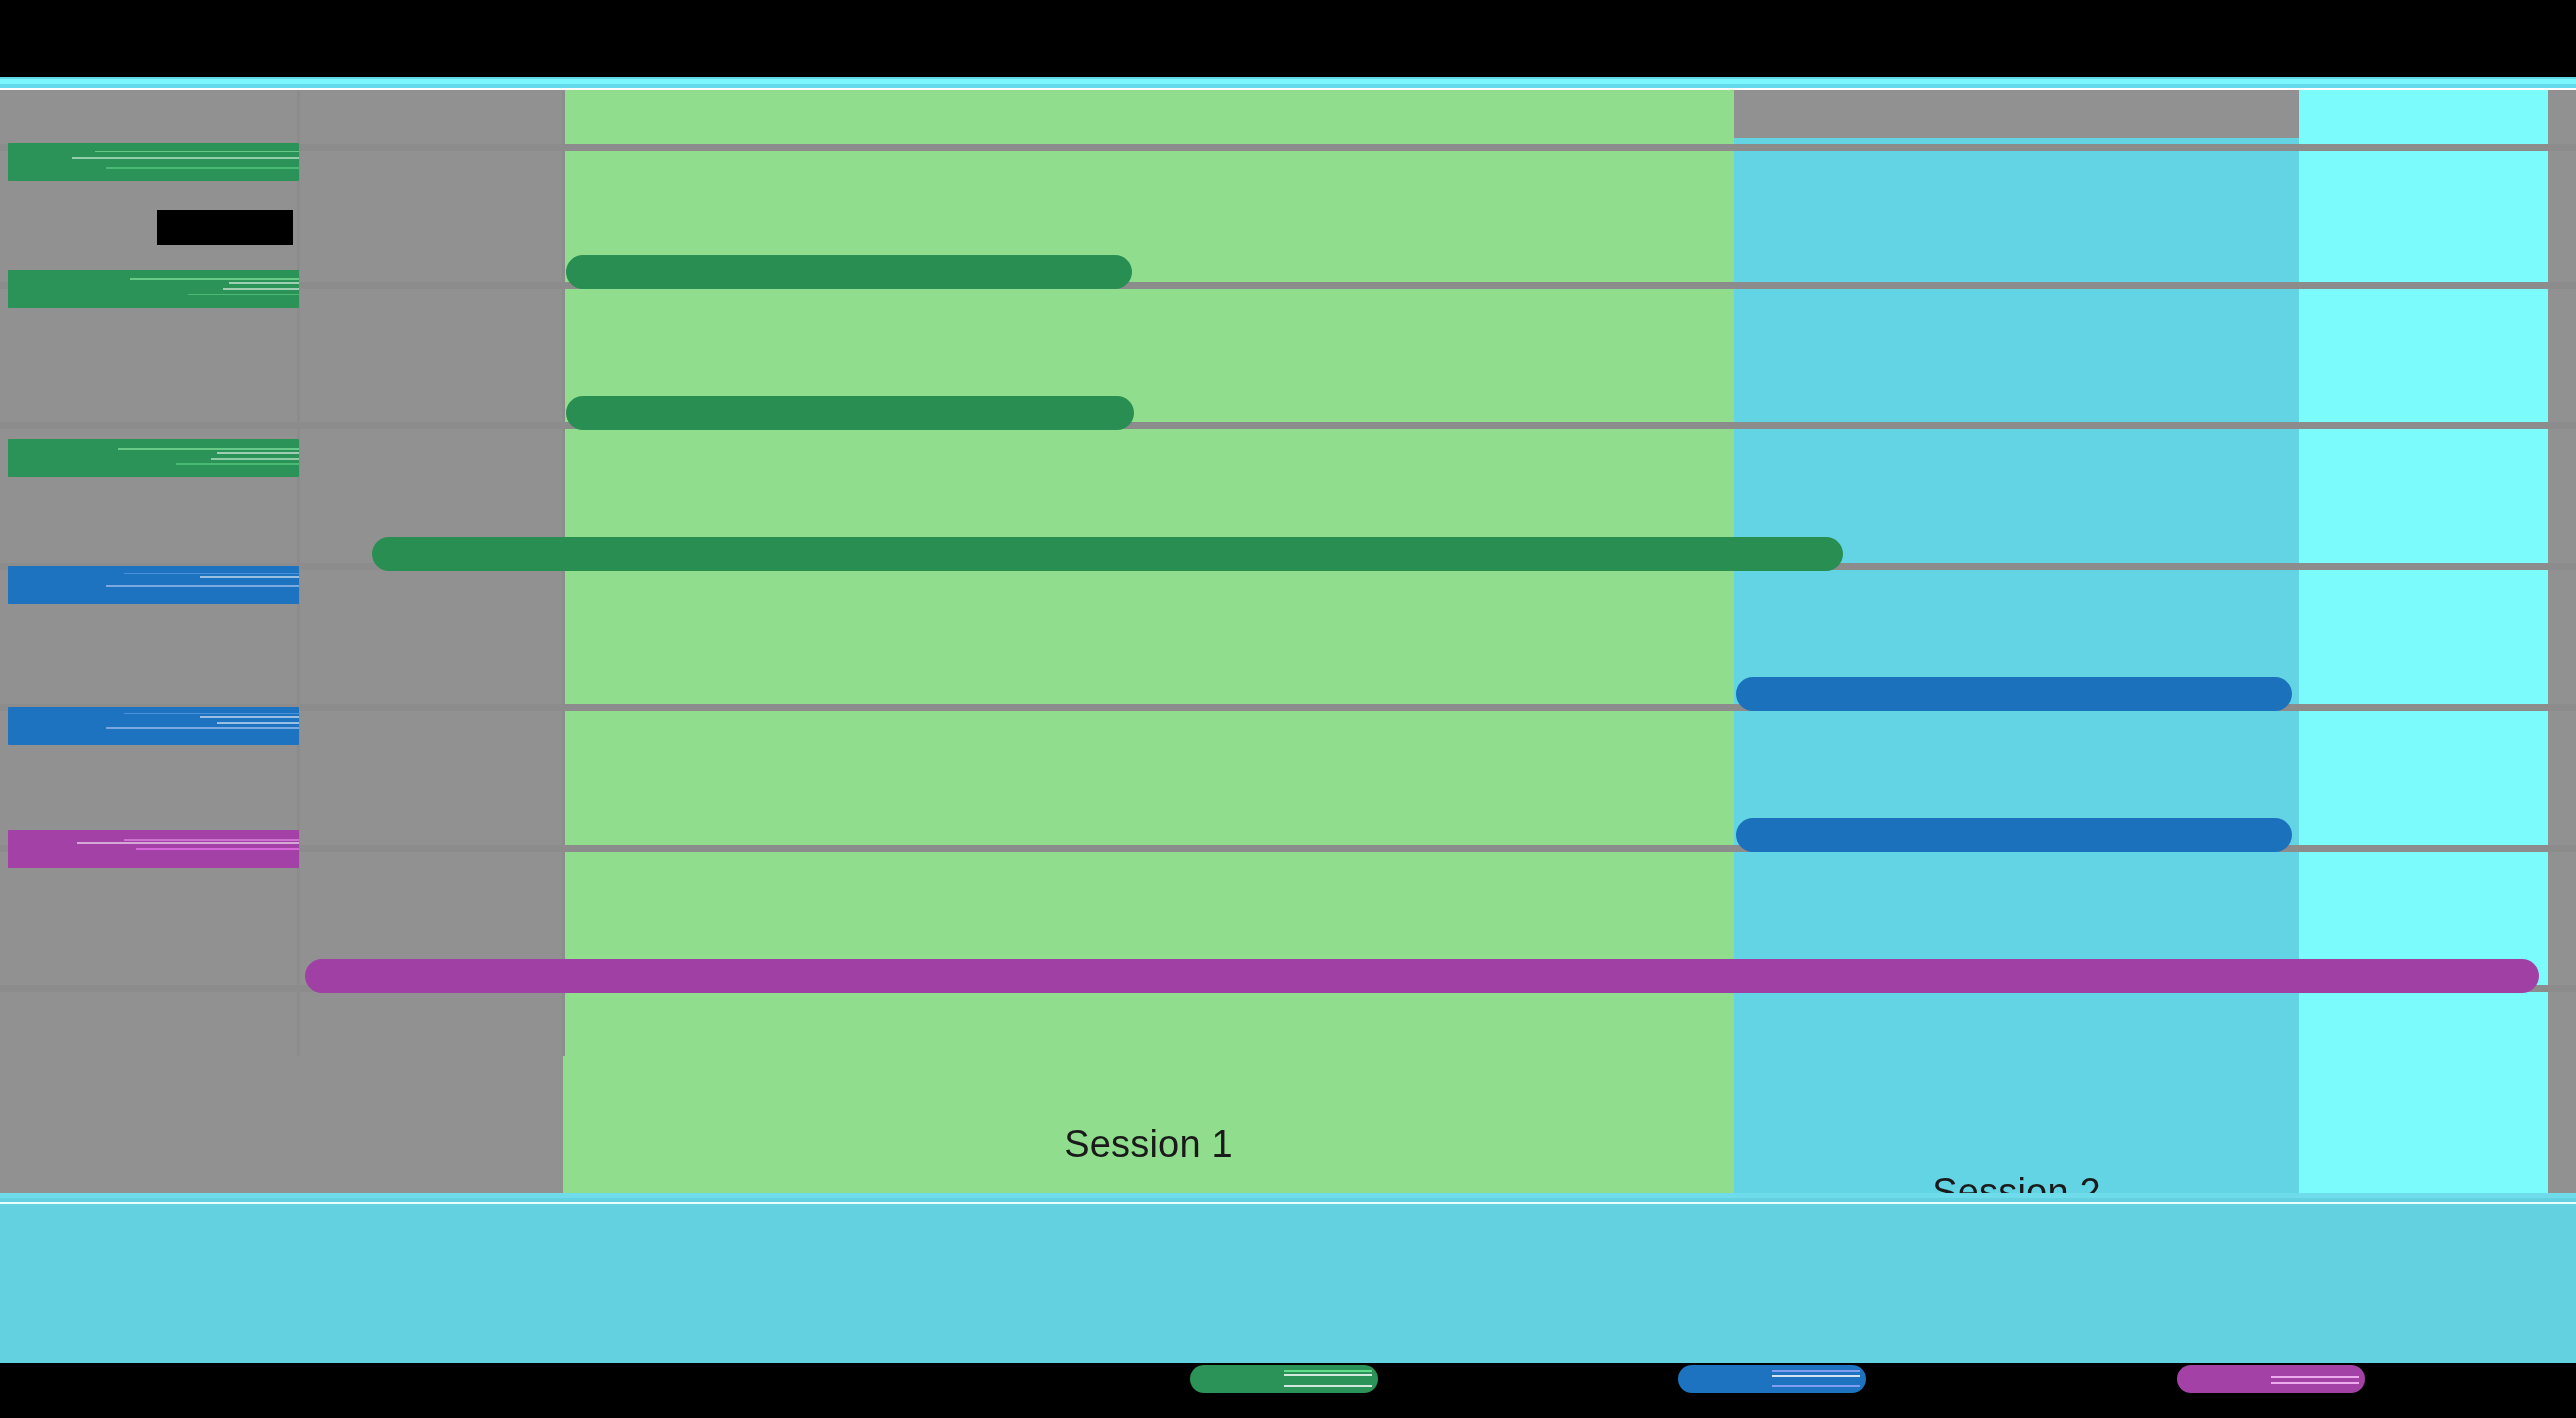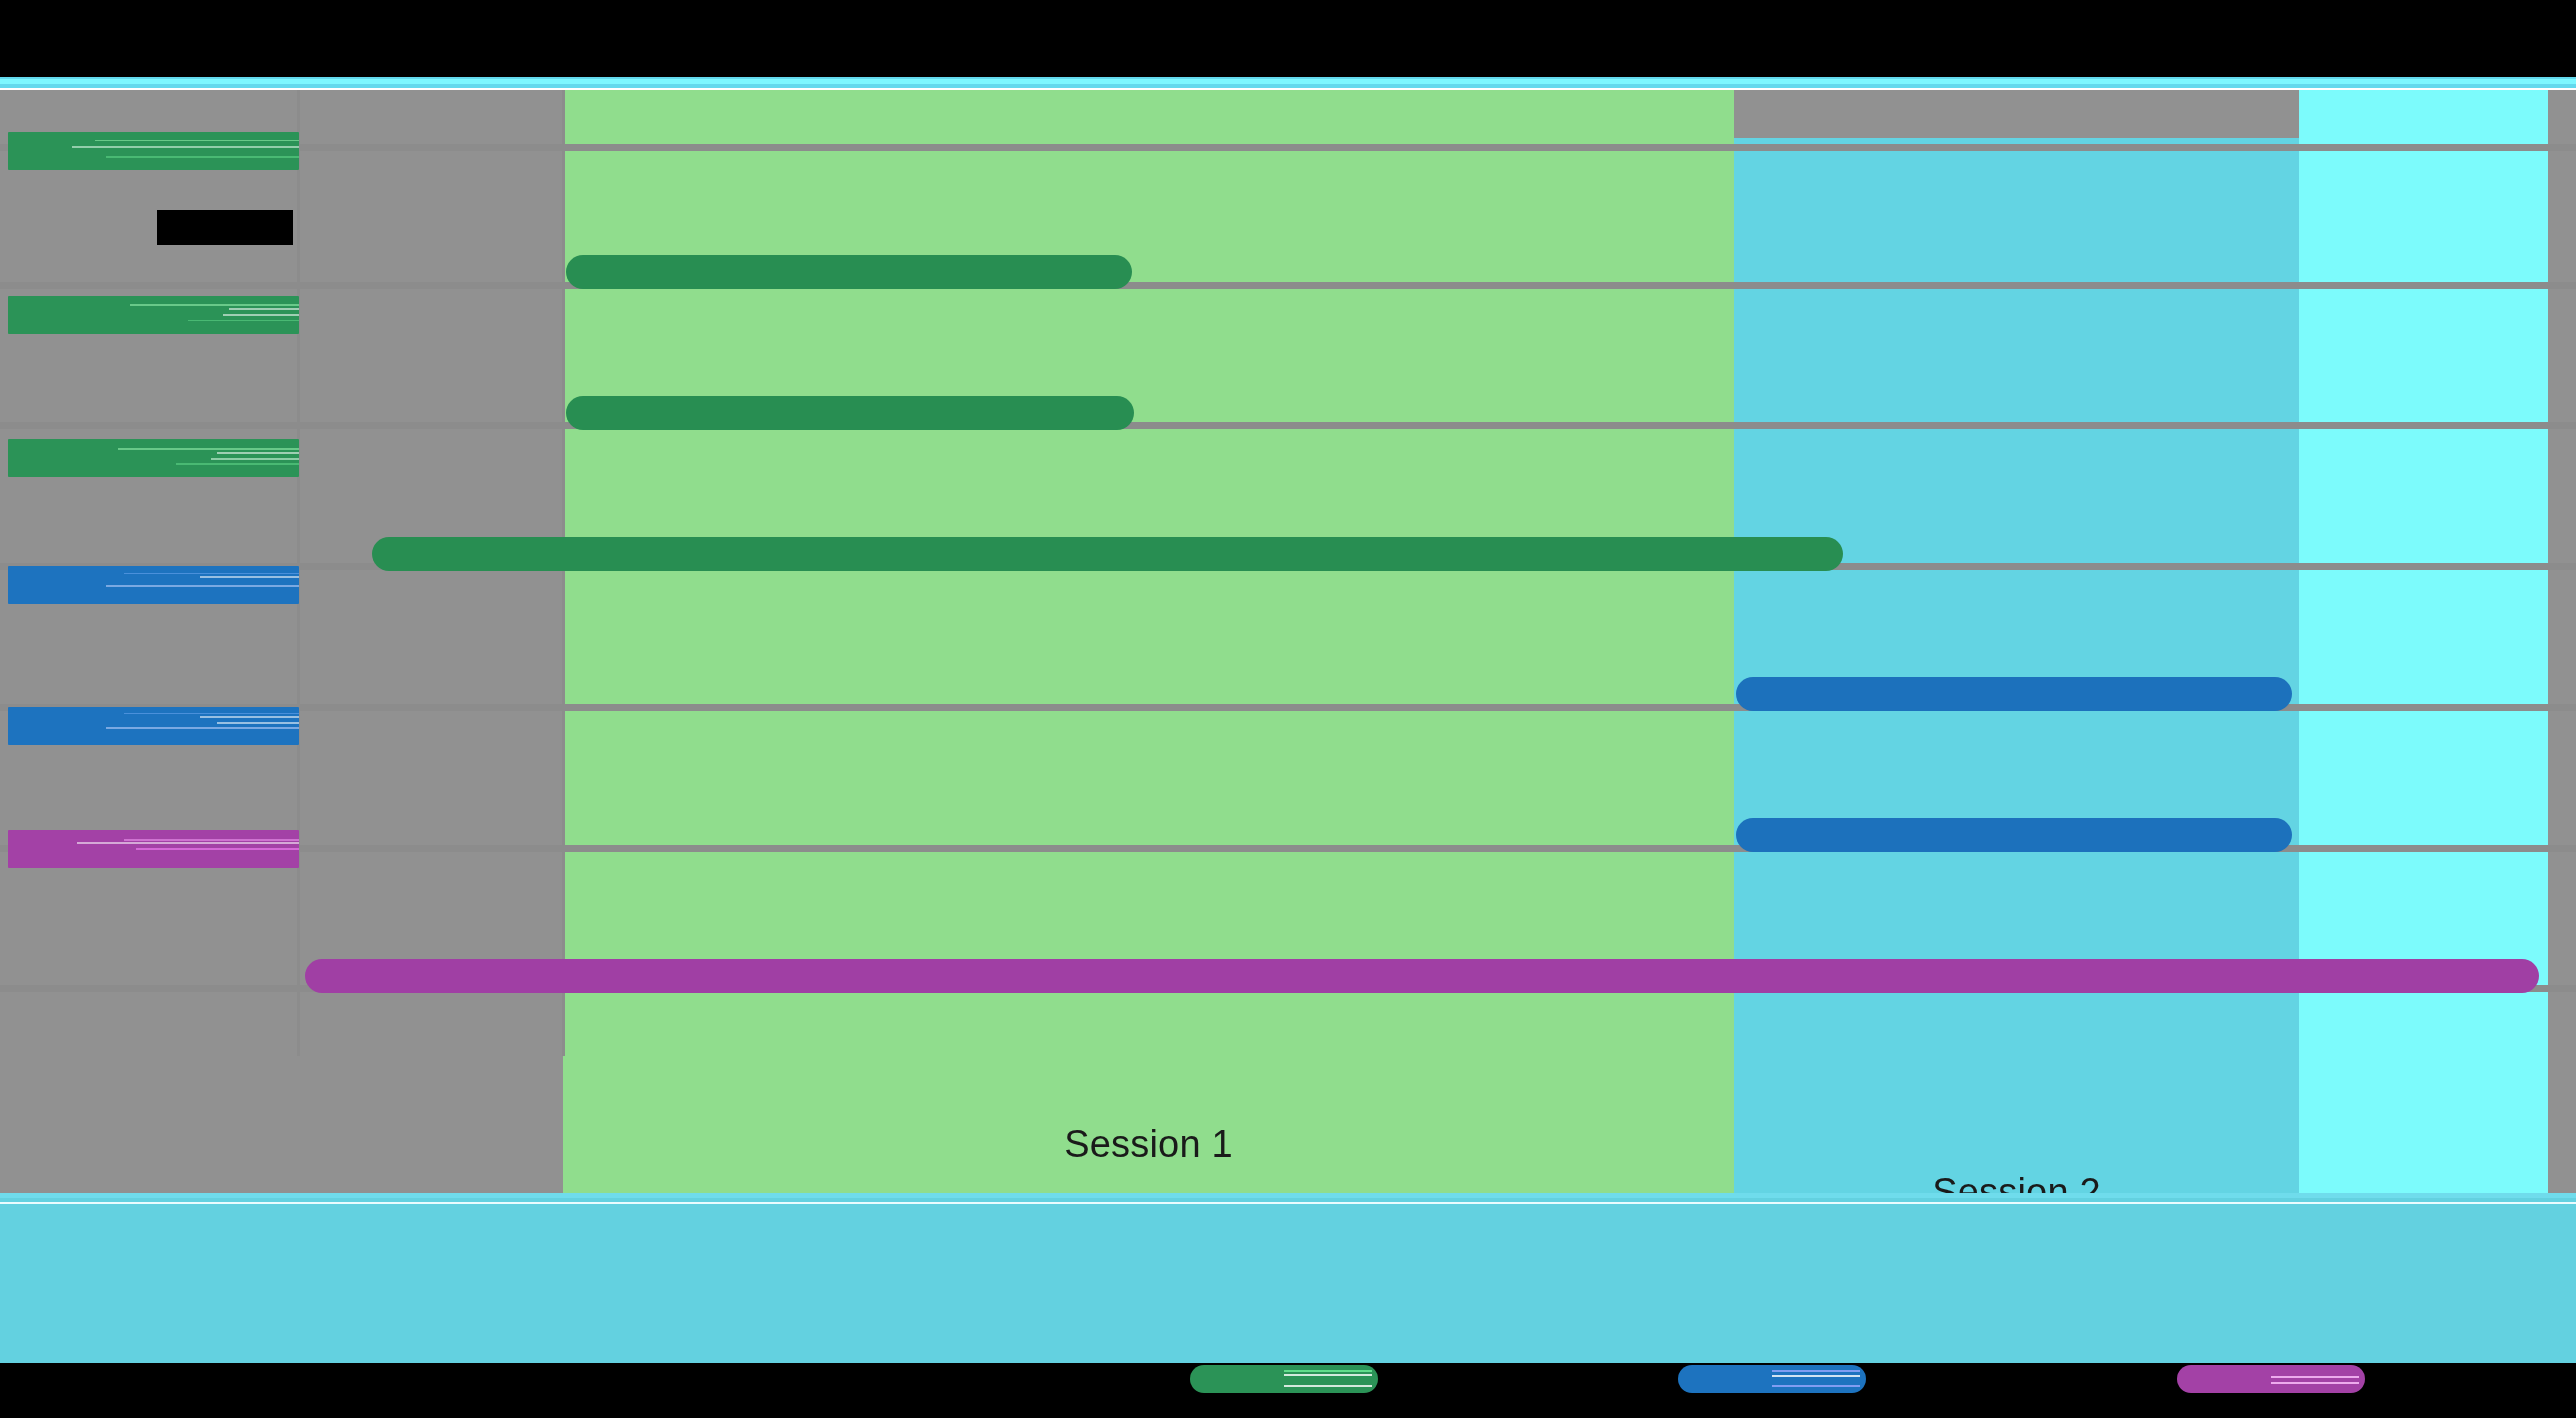--- a/index.html
+++ b/index.html
@@ -148,29 +148,29 @@
     <div class="gridline" style="top:332px"></div>
     <div class="gridline" style="top:473px"></div>
     <div class="gridline" style="top:614px"></div>
     <div class="gridline" style="top:755px"></div>
     <div class="gridline" style="top:895px"></div>
 
     <div class="header-redact">
       <span class="txt"></span>
     </div>
 
-    <div class="row-label" style="top:42px">
+    <div class="row-label" style="top:53px">
       <div class="redact green"></div>
       <div class="scan" style="top:7.5px;  left:30%; background:#9CF5B3;"></div>
       <div class="scan" style="top:14px; left:22%; background:#E9FFF0;"></div>
       <div class="scan" style="top:24.4px; left:34%; background:#62D98B;"></div>
       <span class="txt">DataSet A1</span>
     </div>
 
-    <div class="row-label" style="top:206px">
+    <div class="row-label" style="top:180px">
       <div class="redact green"></div>
       <div class="scan" style="top:8.4px;  left:42%; background:#9CF5B3;"></div>
       <div class="scan" style="top:12.2px; left:76%; background:#FFFFFF;"></div>
       <div class="scan" style="top:18px; left:74%; background:#FFFFFF;"></div>
       <div class="scan" style="top:23.5px; left:62%; background:#62D98B;"></div>
       <span class="txt">DataSet A2</span>
     </div>
 
     <div class="row-label" style="top:349px">
       <div class="redact green"></div>

